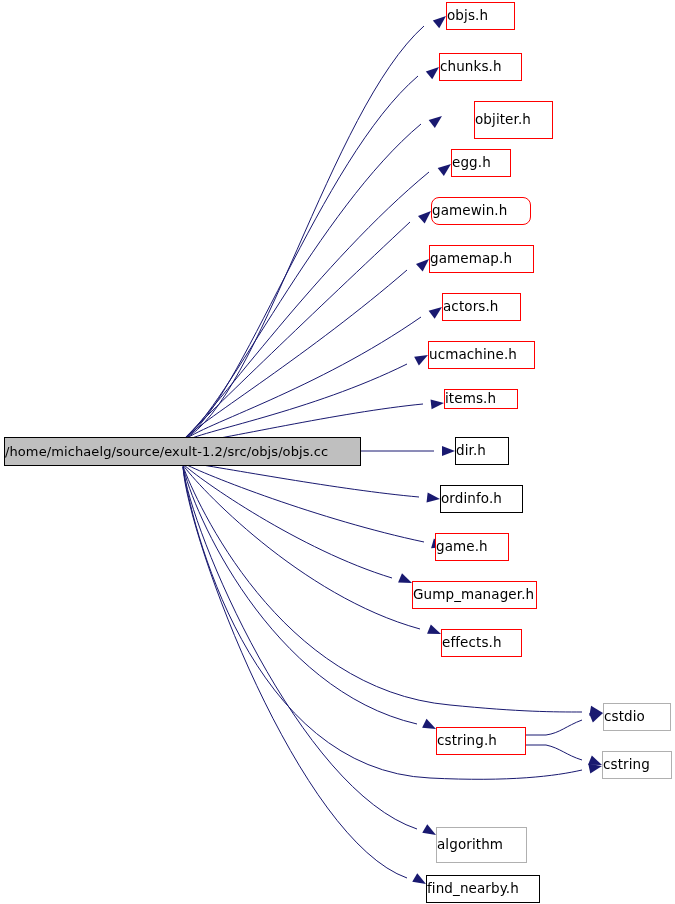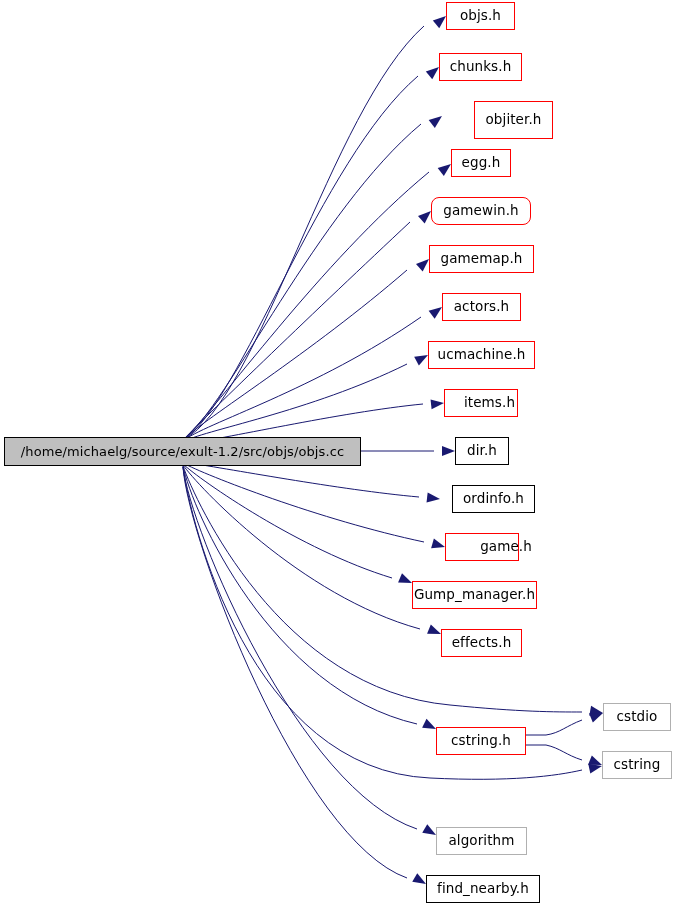--- a/index.html
+++ b/index.html
@@ -23,21 +23,21 @@
     left: 0;
     top: 0;
     width: 675px;
     height: 904px;
   }
   .node {
     position: absolute;
     box-sizing: border-box;
     display: flex;
     align-items: center;
-    justify-content: center;
+    justify-content: flex-start;
     background: #ffffff;
     border: 1px solid #ff0000;
     color: #000000;
     font-size: 13.5px;
     line-height: 1;
     white-space: nowrap;
     letter-spacing: 0.1px;
     z-index: 5;
   }
   .node.kind-black {
@@ -128,48 +128,48 @@
       </div>
       <div class="node kind-red" style="left: 429px; top: 245px; width: 105px; height: 28px;">
         <span class="node-label">gamemap.h</span>
       </div>
       <div class="node kind-red" style="left: 442px; top: 293px; width: 79px; height: 28px;">
         <span class="node-label">actors.h</span>
       </div>
       <div class="node kind-red" style="left: 428px; top: 341px; width: 107px; height: 28px;">
         <span class="node-label">ucmachine.h</span>
       </div>
-      <div class="node kind-red" style="left: 444px; top: 389px; width: 74px; height: 28px; padding-left: 17px;">
+      <div class="node kind-red" style="left: 444px; top: 389px; width: 74px; height: 20px;">
         <span class="node-label">items.h</span>
       </div>
       <div class="node kind-black" style="left: 455px; top: 437px; width: 54px; height: 28px;">
         <span class="node-label">dir.h</span>
       </div>
-      <div class="node kind-black" style="left: 440px; top: 485px; width: 83px; height: 28px; margin-left: 12px;">
+      <div class="node kind-black" style="left: 440px; top: 485px; width: 83px; height: 28px;">
         <span class="node-label">ordinfo.h</span>
       </div>
-      <div class="node kind-red" style="left: 445px; top: 533px; width: 74px; height: 28px; padding-left: 48px;">
+      <div class="node kind-red" style="left: 435px; top: 533px; width: 74px; height: 28px;">
         <span class="node-label">game.h</span>
       </div>
       <div class="node kind-red" style="left: 412px; top: 581px; width: 125px; height: 28px;">
         <span class="node-label">Gump_manager.h</span>
       </div>
       <div class="node kind-red" style="left: 441px; top: 629px; width: 81px; height: 28px;">
         <span class="node-label">effects.h</span>
       </div>
       <div class="node kind-gray" style="left: 603px; top: 703px; width: 68px; height: 28px;">
         <span class="node-label">cstdio</span>
       </div>
       <div class="node kind-red" style="left: 436px; top: 727px; width: 90px; height: 28px;">
         <span class="node-label">cstring.h</span>
       </div>
       <div class="node kind-gray" style="left: 602px; top: 751px; width: 70px; height: 28px;">
         <span class="node-label">cstring</span>
       </div>
-      <div class="node kind-gray" style="left: 436px; top: 827px; width: 91px; height: 28px;">
+      <div class="node kind-gray" style="left: 436px; top: 827px; width: 91px; height: 36px;">
         <span class="node-label">algorithm</span>
       </div>
       <div class="node kind-black" style="left: 426px; top: 875px; width: 114px; height: 28px;">
         <span class="node-label">find_nearby.h</span>
       </div>
     </div>
 
 </div>
 
 </body></html>

